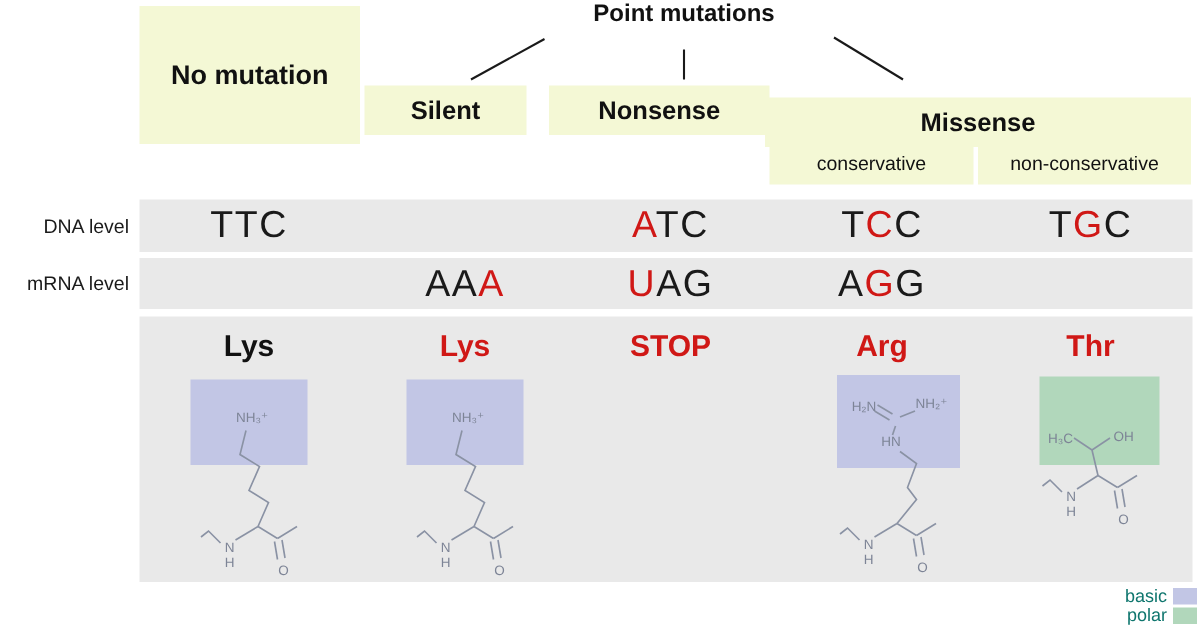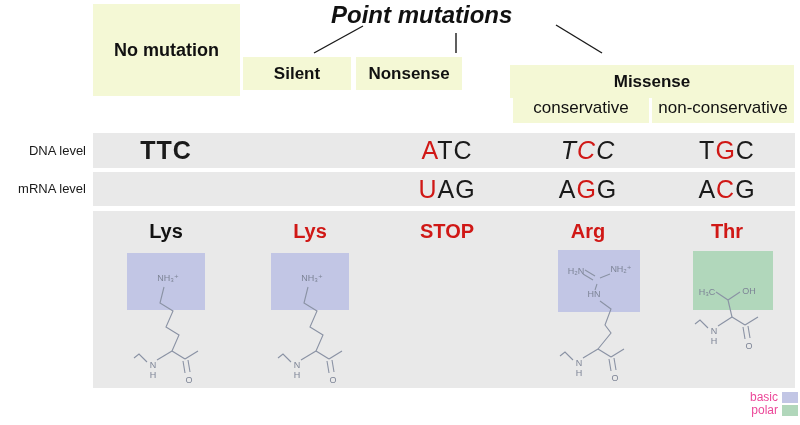--- a/index.html
+++ b/index.html
@@ -1,77 +1,77 @@
 <!DOCTYPE html>
 <html><head>
 <meta charset="utf-8">
 <style>
   html,body{margin:0;padding:0;background:#fff;}
   .stage{position:relative;width:800px;height:425px;background:#fff;overflow:hidden;
          font-family:"Liberation Sans","DejaVu Sans",sans-serif;color:#111;}
-  .title{position:absolute;left:331px;top:1px;width:250px;
-         font-size:24px;font-weight:bold;font-style:italic;}
+  .title{position:absolute;left:331px;top:1px;width:250px;text-align:center;
+         font-size:16px;font-weight:bold;}
   .connectors{position:absolute;left:0;top:0;}
   .connectors line{stroke:#1a1a1a;stroke-width:1.4;}
   .hdr{position:absolute;background:#f4f8d5;display:flex;align-items:center;
        justify-content:center;font-weight:bold;font-size:17px;}
   .hdr.big{font-size:18px;}
-  .hdr.sub{font-weight:normal;font-size:17px;}
+  .hdr.sub{font-weight:normal;font-size:13px;}
   .grayrow{position:absolute;left:93px;width:702px;background:#e9e9e9;}
   .rowlabel{position:absolute;left:0;width:86px;text-align:right;font-size:13px;color:#1a1a1a;}
   .codon-cell{position:absolute;top:0;width:120px;height:100%;text-align:center;
               font-size:25px;letter-spacing:1px;color:#1a1a1a;}
   #dna-row .codon-cell{line-height:35px;}
   #mrna-row .codon-cell{line-height:34px;}
   .red{color:#d01816;}
   .protein-cell{position:absolute;top:6px;width:120px;text-align:center;
                 font-size:20px;font-weight:bold;line-height:28px;}
   svg.struct{position:absolute;}
   svg.struct polyline, svg.struct line{stroke:#8a92a4;stroke-width:1.1;fill:none;}
   svg.struct text{fill:#7d8496;font-size:9px;font-family:"Liberation Sans","DejaVu Sans",sans-serif;}
   .legend{position:absolute;right:2px;top:391px;display:flex;flex-direction:column;
           align-items:flex-end;gap:1px;}
   .legend-row{display:flex;align-items:center;gap:4px;}
-  .legend-label{font-size:12px;color:#ec4899;line-height:12px;}
+  .legend-label{font-size:12px;color:#0f766e;line-height:12px;}
   .legend-swatch{width:16px;height:11px;display:inline-block;}
 </style>
 </head>
 <body>
 
 <div class="stage">
 
   <div class="title">Point mutations</div>
 
   <svg class="connectors" width="800" height="58">
     <line x1="363" y1="26" x2="314" y2="53"></line>
     <line x1="456" y1="33" x2="456" y2="53"></line>
     <line x1="556" y1="25" x2="602" y2="53"></line>
   </svg>
 
   <div class="hdr big" style="left:93px;top:4px;width:147px;height:92px;">No mutation</div>
   <div class="hdr" style="left:243px;top:57px;width:108px;height:33px;">Silent</div>
-  <div class="hdr" style="left:356px;top:57px;width:106px;height:33px;">Nonsense</div>
+  <div class="hdr" style="left:366px;top:57px;width:147px;height:33px;">Nonsense</div>
   <div class="hdr" style="left:510px;top:65px;width:284px;height:33px;">Missense</div>
   <div class="hdr sub" style="left:513px;top:93px;width:136px;height:30px;">conservative</div>
   <div class="hdr sub" style="left:652px;top:93px;width:142px;height:30px;">non-conservative</div>
 
   <div class="rowlabel" style="top:133px;height:35px;line-height:35px;">DNA level</div>
   <div class="rowlabel" style="top:172px;height:34px;line-height:34px;">mRNA level</div>
 
   <div id="dna-row" class="grayrow" style="top:133px;height:35px;">
-      <div class="codon-cell" style="left: 13px; font-weight: bold;"><span>T</span><span>T</span><span>C</span></div>
+      <div class="codon-cell" style="left: 13px;"><span>T</span><span>T</span><span>C</span></div>
       <div class="codon-cell" style="left: 294px;"><span class="red">A</span><span>T</span><span>C</span></div>
-      <div class="codon-cell" style="left: 435px; font-style: italic;"><span>T</span><span class="red">C</span><span>C</span></div>
+      <div class="codon-cell" style="left: 435px;"><span>T</span><span class="red">C</span><span>C</span></div>
       <div class="codon-cell" style="left: 574px;"><span>T</span><span class="red">G</span><span>C</span></div>
     </div>
   <div id="mrna-row" class="grayrow" style="top:172px;height:34px;">
       <div class="codon-cell" style="left: 13px; margin-top: 32px;"><span>A</span><span>A</span><span>G</span></div>
+      <div class="codon-cell" style="left: 157px;"><span>A</span><span>A</span><span class="red">A</span></div>
       <div class="codon-cell" style="left: 294px;"><span class="red">U</span><span>A</span><span>G</span></div>
       <div class="codon-cell" style="left: 435px;"><span>A</span><span class="red">G</span><span>G</span></div>
-      <div class="codon-cell" style="left: 574px;"><span>A</span><span class="red">C</span><span>G</span></div>
     </div>
 
   <div id="protein-area" class="grayrow" style="top:211px;height:177px;">
     <div id="protein-names">
         <div class="protein-cell" style="left: 13px;">Lys</div>
         <div class="protein-cell red" style="left: 157px;">Lys</div>
         <div class="protein-cell red" style="left: 294px;">STOP</div>
         <div class="protein-cell red" style="left: 435px;">Arg</div>
         <div class="protein-cell red" style="left: 574px;">Thr</div>
       </div>

